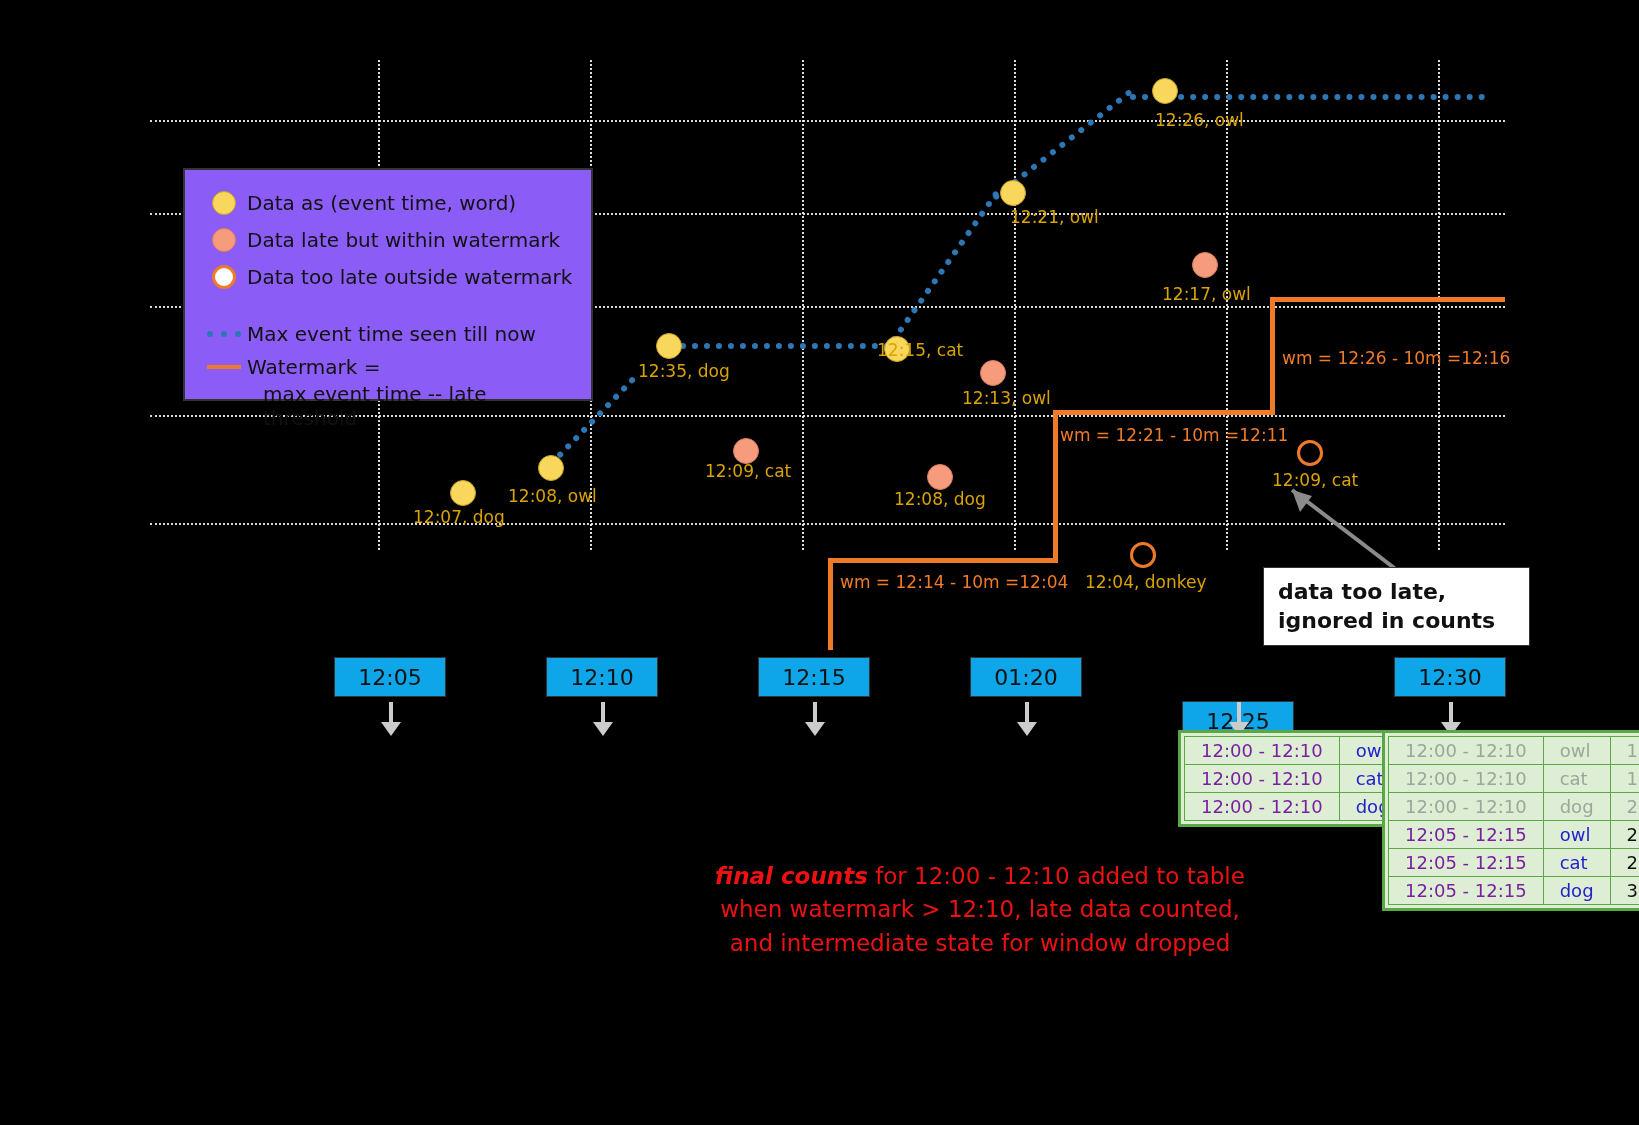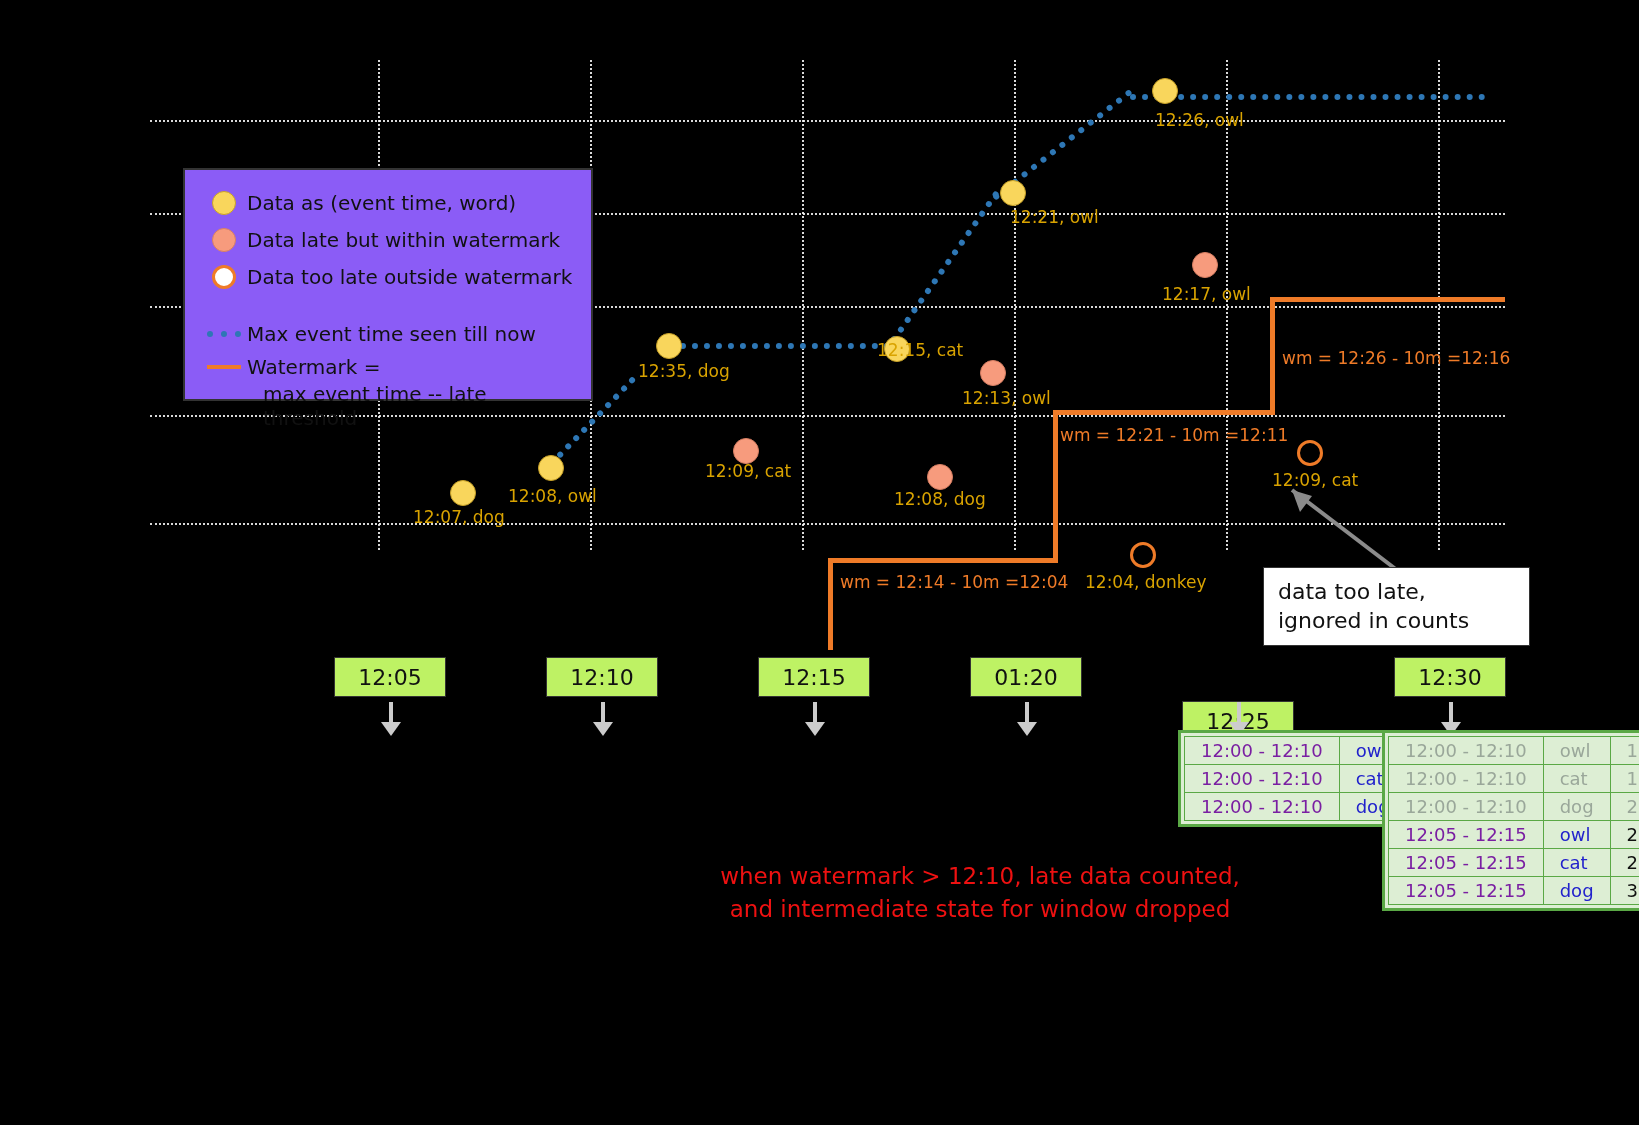--- a/index.html
+++ b/index.html
@@ -38,21 +38,21 @@
   .legend .txt{font-size:20px;color:#111;}
   .dot{width:24px;height:24px;border-radius:50%;box-sizing:border-box;}
   .dot.yellow{background:#f9d65c;border:1.5px solid #c9a227;}
   .dot.salmon{background:#f79b7d;border:1.5px solid #d87f63;}
   .dot.hollow{background:#fff;border:3px solid #ef7b28;}
   .dline{width:34px;height:0;border-top:6px dotted #2e77b5;}
   .sline{width:34px;height:0;border-top:4px solid #ef7b28;}
   .legend .indent{padding-left:62px;font-size:20px;color:#111;}
 
   
-  .tbox{position:absolute;width:112px;height:40px;background:#bef264;
+  .tbox{position:absolute;width:112px;height:40px;background:#0ea5e9;
         border:1px solid #333;box-sizing:border-box;display:flex;
         align-items:center;justify-content:center;font-size:22px;color:#111;}
   .arrow{position:absolute;width:0;height:0;}
   .arrow .stem{position:absolute;left:9px;top:0;width:4px;height:22px;background:#ccc;}
   .arrow .head{position:absolute;left:1px;top:20px;width:0;height:0;
                border-left:10px solid transparent;border-right:10px solid transparent;
                border-top:14px solid #ccc;}
 
   
   .note{position:absolute;color:#ee1111;font-size:23px;text-align:center;line-height:1.45;}
@@ -216,27 +216,30 @@
   <div class="tbox" style="left:1394px;top:657px;">12:30</div>
   <div class="arrow" style="left:1440px;top:702px;">
       <span class="stem"></span>
       <span class="head"></span>
     </div>
 
   <svg style="position:absolute;left:1270px;top:480px;width:150px;height:110px;">
     <line x1="140" y1="100" x2="22" y2="10" stroke="#8b8b8b" stroke-width="4"></line>
     <polygon points="22,10 42,16 30,32" fill="#8b8b8b"></polygon>
   </svg>
-  <div class="callout" style="left:1263px;top:567px;width:237px;">
+  <div class="callout" style="left:1263px;top:567px;width:237px;font-weight:bold;">
     <div>data too late,</div>
     <div>ignored in counts</div>
   </div>
 
 
   <div class="note" style="left:700px;top:860px;width:560px;">
+    <div>
+      <span class="ital">final counts</span><span> for 12:00 - 12:10 added to table</span>
+    </div>
     <div>when watermark &gt; 12:10, late data counted,</div>
     <div>and intermediate state for window dropped</div>
   </div>
 
   <div class="rtable" style="left:1178px;top:730px;">
     <table>
       <tbody>
           <tr>
         <td class="c-win">12:00 - 12:10</td>
         <td class="c-word">owl</td>

